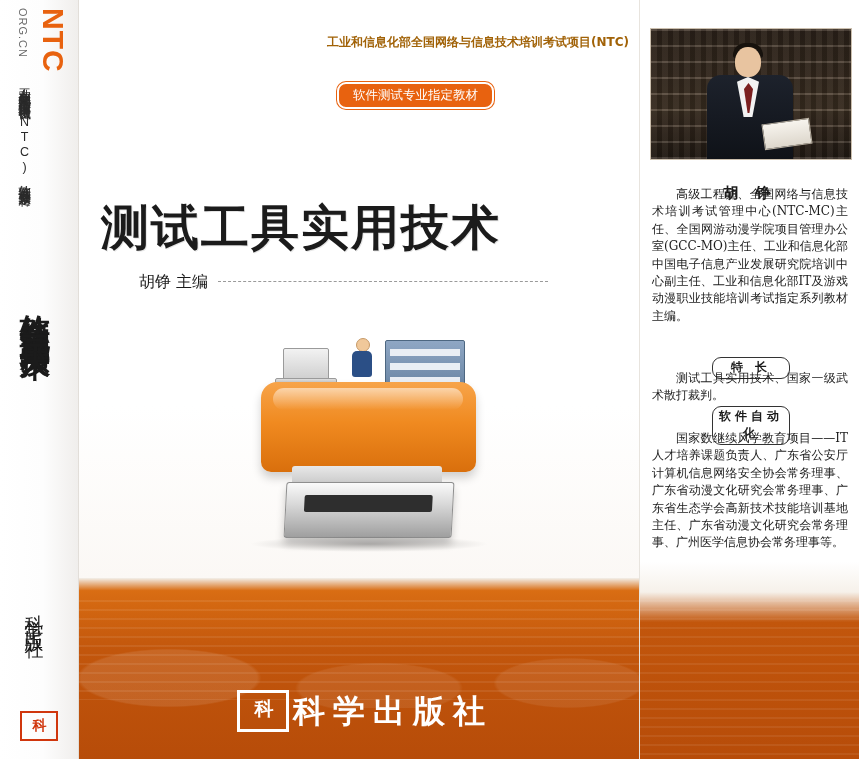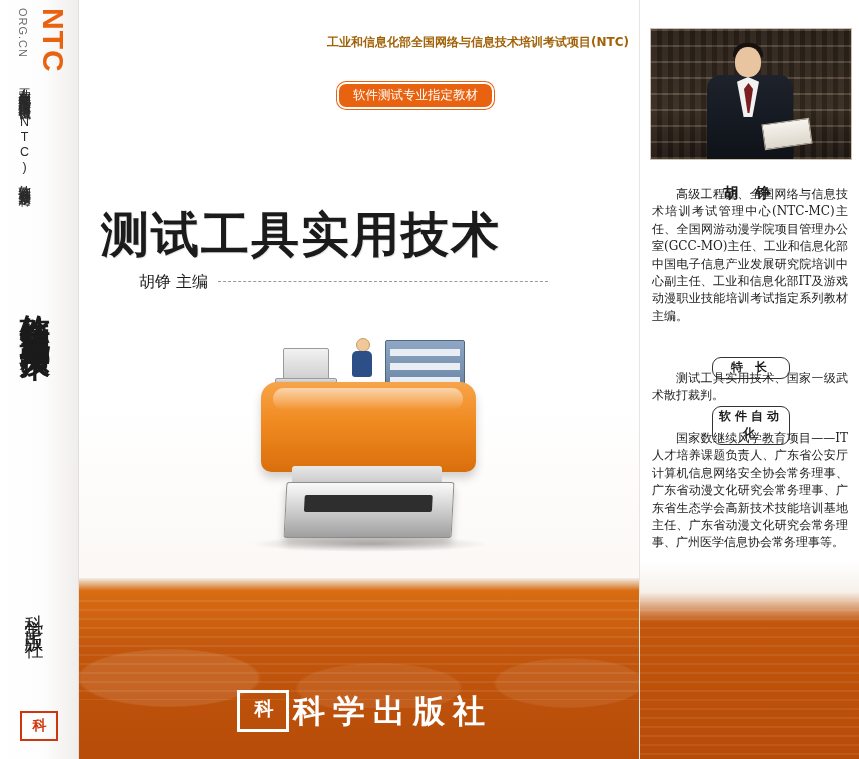--- a/index.html
+++ b/index.html
@@ -166,21 +166,20 @@
   }
   .title-sub {
     position: absolute;
     left: 22px; top: 196px;
     font-size: 48px;
     font-weight: bold;
     color: #1b1b1b;
     letter-spacing: 2px;
     font-family: "DejaVu Serif", serif;
     text-shadow: 1px 1px 0 rgba(0,0,0,0.10);
-    margin-top: 7px;
   }
   .author-line {
     position: absolute;
     left: 60px; top: 272px;
     width: 470px;
     font-size: 16px;
     color: #1b1b1b;
     font-family: "DejaVu Serif", serif;
   }
   .author-line .rule {

